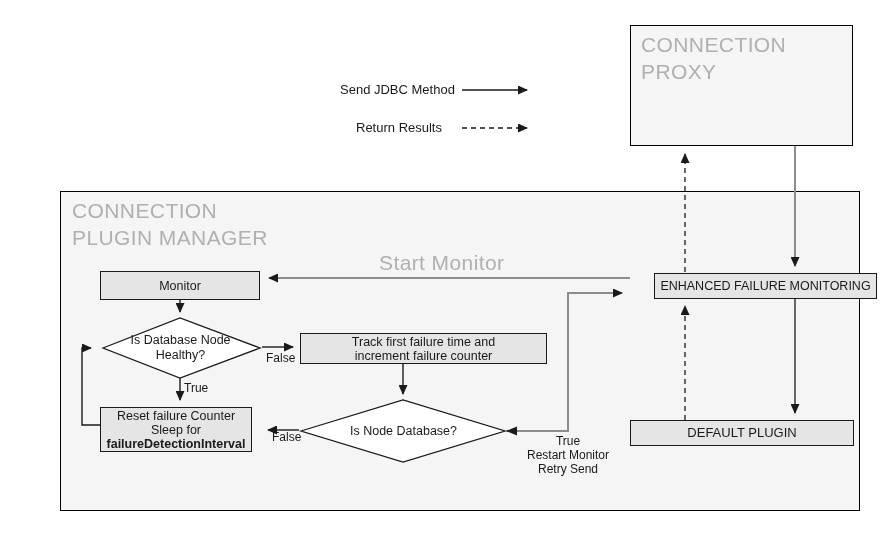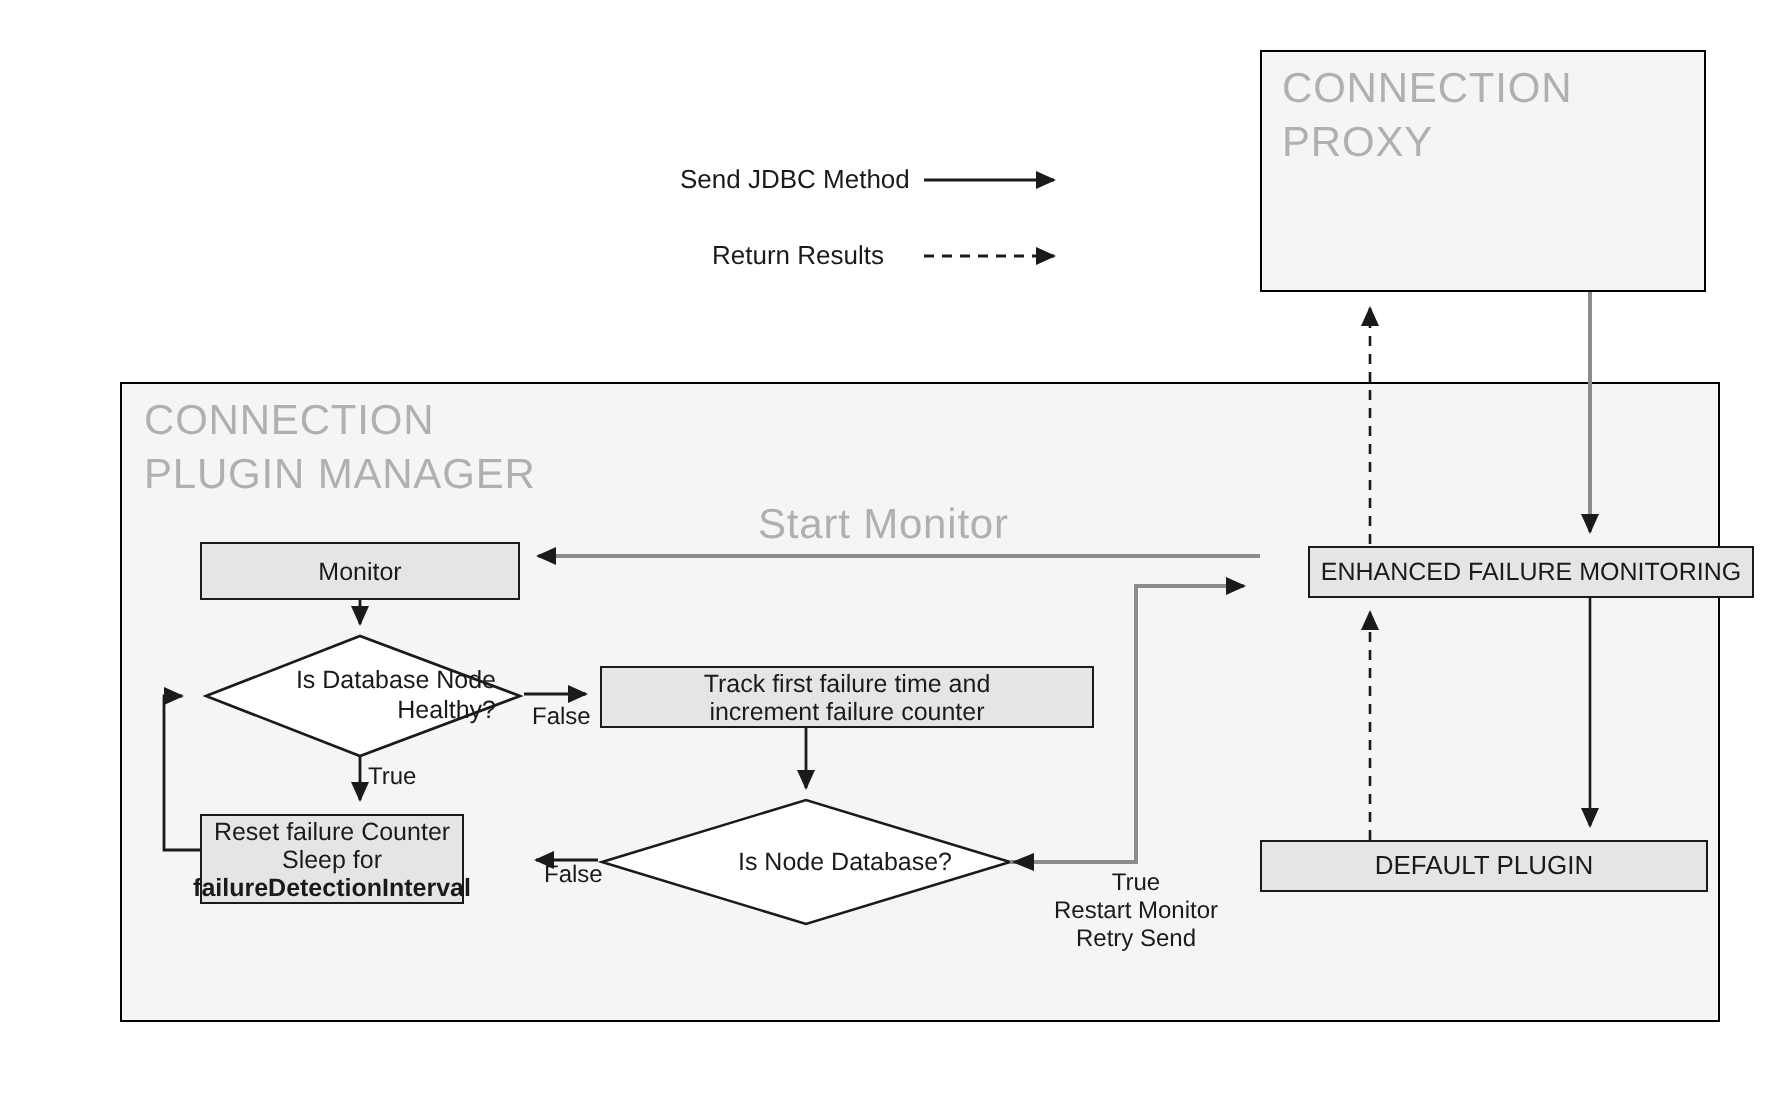--- a/index.html
+++ b/index.html
@@ -13,21 +13,21 @@
   .panel-title{
     position:absolute;font-size:21px;line-height:27px;color:#b0b0b0;letter-spacing:.4px;white-space:pre-line;
   }
   .svg-layer{position:absolute;left:0;top:0;z-index:2;}
   .node{
     position:absolute;background:#e5e5e5;border:1px solid #1a1a1a;box-sizing:border-box;
     display:flex;align-items:center;justify-content:center;text-align:center;
     font-size:12.5px;line-height:14px;z-index:3;
   }
   .diamond-text{
-    position:absolute;text-align:right;font-size:12.5px;line-height:15px;z-index:3;
+    position:absolute;text-align:center;font-size:12.5px;line-height:15px;z-index:3;
   }
   .edge-label{position:absolute;font-size:12px;line-height:14px;z-index:4;text-align:center;}
   .legend-label{position:absolute;font-size:13px;z-index:4;}
   .start-monitor{
     position:absolute;font-size:21px;color:#b0b0b0;letter-spacing:.4px;z-index:4;text-align:center;
   }
   .bold{font-weight:bold;}
   .center{text-align:center;}
 </style>
 </head>
@@ -90,21 +90,21 @@
     <span>Monitor</span>
   </div>
 
   <div class="node" style="left:300px;top:333px;width:247px;height:31px;justify-content:center;">
     <div>
       <div>Track first failure time and</div>
       <div>increment failure counter</div>
     </div>
   </div>
 
-  <div class="node" style="left:100px;top:407px;width:132px;height:45px;">
+  <div class="node" style="left:100px;top:407px;width:152px;height:45px;">
     <div>
       <div>Reset failure Counter</div>
       <div>Sleep for</div>
       <div class="bold">failureDetectionInterval</div>
     </div>
   </div>
 
   <div class="node" style="left:630px;top:273px;width:223px;height:26px;font-size:12.5px;margin-left:24px;">
     <span>ENHANCED FAILURE MONITORING</span>
   </div>

